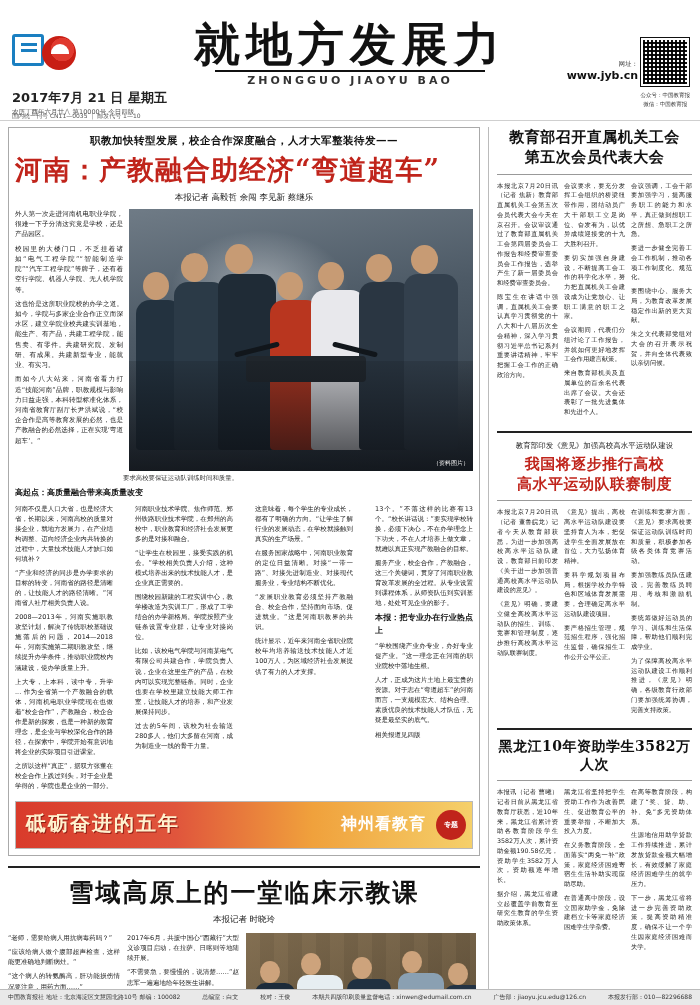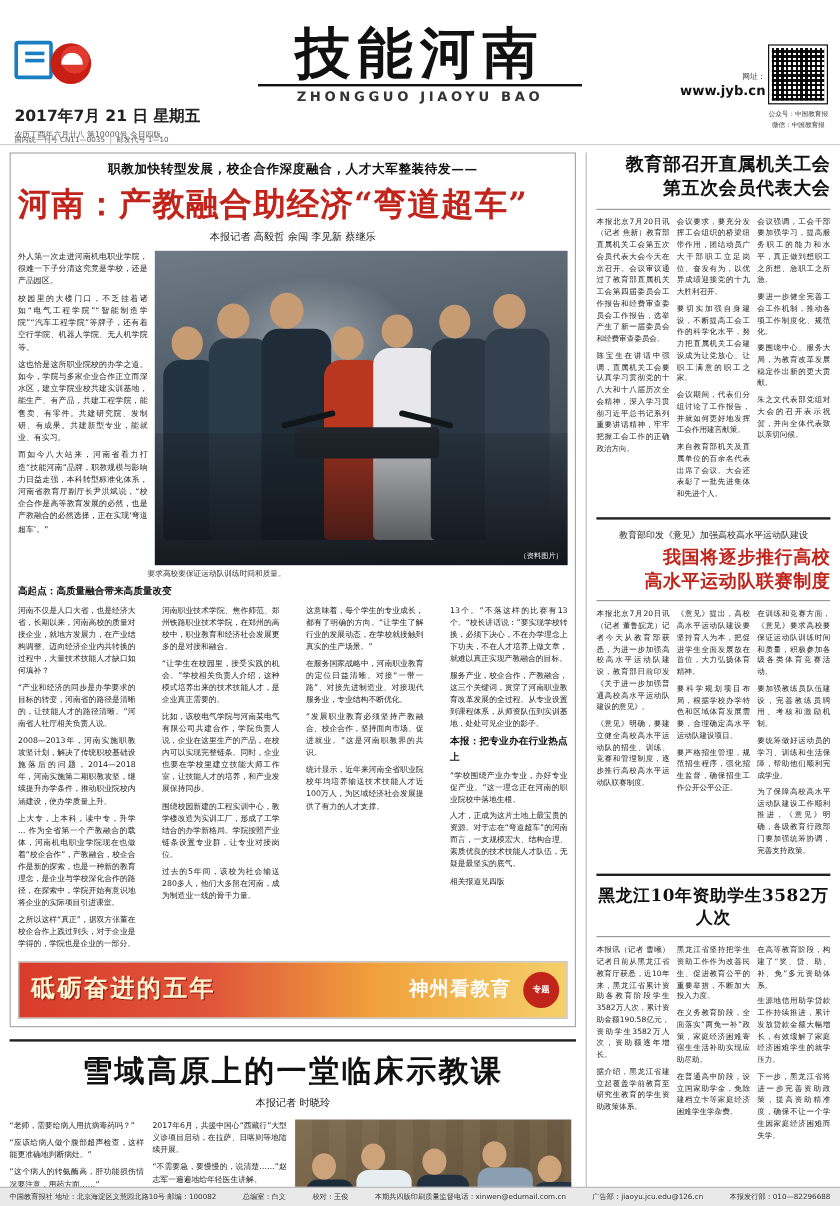--- a/index.html
+++ b/index.html
@@ -147,21 +147,21 @@
   .photo2 .pr{position:absolute;bottom:0;border-radius:10px 10px 0 0;}
   .q1{left:4%;width:40px;height:66px;background:#1c2b3a;}
   .q2{left:22%;width:46px;height:74px;background:#e7eef2;}
   .q3{left:44%;width:44px;height:70px;background:#203040;}
   .q4{left:66%;width:46px;height:76px;background:#8aa0b2;}
   .q5{left:86%;width:40px;height:64px;background:#243445;}
   .photo2 .hd{position:absolute;border-radius:50%;background:#cda37c;width:20px;height:22px;}
   
   .rhead{
     font-family:"DejaVu Serif","Liberation Serif",serif;font-weight:bold;color:#111;
-    font-size:15px;line-height:1.35;text-align:right;letter-spacing:.5px;
+    font-size:15px;line-height:1.35;text-align:center;letter-spacing:.5px;
   }
   .rhead.red{color:#c0241b;}
   .rrule{height:1px;background:#999;margin:6px 0;}
   .rrule2{height:2px;background:#222;margin:10px 0 8px 0;}
   .rcols{display:flex;gap:6px;margin-top:6px;}
   .rcol{width:62px;font-size:6.3px;line-height:1.55;color:#222;text-align:justify;}
   .rcol p{margin:0 0 4px 0;}
   .rcols3{display:flex;gap:6px;margin-top:6px;}
   .rcol3{width:62px;font-size:6.3px;line-height:1.55;color:#222;text-align:justify;}
   .rcol3 p{margin:0 0 4px 0;}
@@ -181,21 +181,21 @@
 </head>
 <body>
 
 <div class="page">
 
   <div class="masthead">
     <div class="logo-mark">
       <div class="sq"></div>
         <div class="swirl"></div>
     </div>
-    <div class="title-cn">技能河南</div>
+    <div class="title-cn">就地方发展力</div>
     <div class="title-rule"></div>
     <div class="title-en">ZHONGGUO JIAOYU BAO</div>
     <div class="date-block">
       <div class="date-main">2017年7月 21 日  星期五</div>
       <div class="date-sub">农历丁酉年六月廿八   第10000号   今日四版</div>
     </div>
     <div class="issn">国内统一刊号 CN11—0035 ｜ 邮发代号 1—10</div>
     <div class="site-info">
       <span class="small">网址：</span>
       <span class="site-url">www.jyb.cn</span>
@@ -254,22 +254,22 @@
           <div class="col">
             <p>河南不仅是人口大省，也是经济大省，长期以来，河南高校的质量对接企业，就地方发展力，在产业结构调整、迈向经济企业内共转换的过程中，大量技术技能人才缺口如何填补？</p>
             <p>“产业和经济的同步是办学要求的目标的转变，河南省的路径是清晰的，让技能人才的路径清晰。”河南省人社厅相关负责人说。</p>
             <p>2008—2013年，河南实施职教攻坚计划，解决了传统职校基础设施落后的问题，2014—2018年，河南实施第二期职教攻坚，继续提升办学条件，推动职业院校内涵建设，使办学质量上升。</p>
             <p>上大专，上本科，读中专，升学 ... 作为全省第一个产教融合的载体，河南机电职业学院现在也做着“校企合作”，产教融合，校企合作是新的探索，也是一种新的教育理念，是企业与学校深化合作的路径，在探索中，学院开始有意识地将企业的实际项目引进课堂。</p>
             <p>之所以这样“真正”，据双方张董在校企合作上践过到头，对于企业是学得的，学院也是企业的一部分。</p>
           </div>
           <div class="col">
             <p>河南职业技术学院、焦作师范、郑州铁路职业技术学院，在郑州的高校中，职业教育和经济社会发展更多的是对接和融合。</p>
             <p>“让学生在校园里，接受实践的机会。”学校相关负责人介绍，这种模式培养出来的技术技能人才，是企业真正需要的。</p>
+            <p>围绕校园新建的工程实训中心，教学楼改造为实训工厂，形成了工学结合的办学新格局。学院按照产业链条设置专业群，让专业对接岗位。</p>
             <p>比如，该校电气学院与河南某电气有限公司共建合作，学院负责人说，企业在这里生产的产品，在校内可以实现完整链条。同时，企业也要在学校里建立技能大师工作室，让技能人才的培养，和产业发展保持同步。</p>
-            <p>围绕校园新建的工程实训中心，教学楼改造为实训工厂，形成了工学结合的办学新格局。学院按照产业链条设置专业群，让专业对接岗位。</p>
             <p>过去的5年间，该校为社会输送280多人，他们大多留在河南，成为制造业一线的骨干力量。</p>
           </div>
           <div class="col">
             <p>这意味着，每个学生的专业成长，都有了明确的方向。“让学生了解行业的发展动态，在学校就接触到真实的生产场景。”</p>
             <p>在服务国家战略中，河南职业教育的定位日益清晰。对接“一带一路”、对接先进制造业、对接现代服务业，专业结构不断优化。</p>
             <p>“发展职业教育必须坚持产教融合、校企合作，坚持面向市场、促进就业。”这是河南职教界的共识。</p>
             <p>统计显示，近年来河南全省职业院校年均培养输送技术技能人才近100万人，为区域经济社会发展提供了有力的人才支撑。</p>
           </div>
           <div class="col">
             <p>13个。”不落这样的比赛有13个。“校长讲话说：”要实现学校转换，必须下决心，不在办学理念上下功夫，不在人才培养上做文章，就难以真正实现产教融合的目标。</p>

